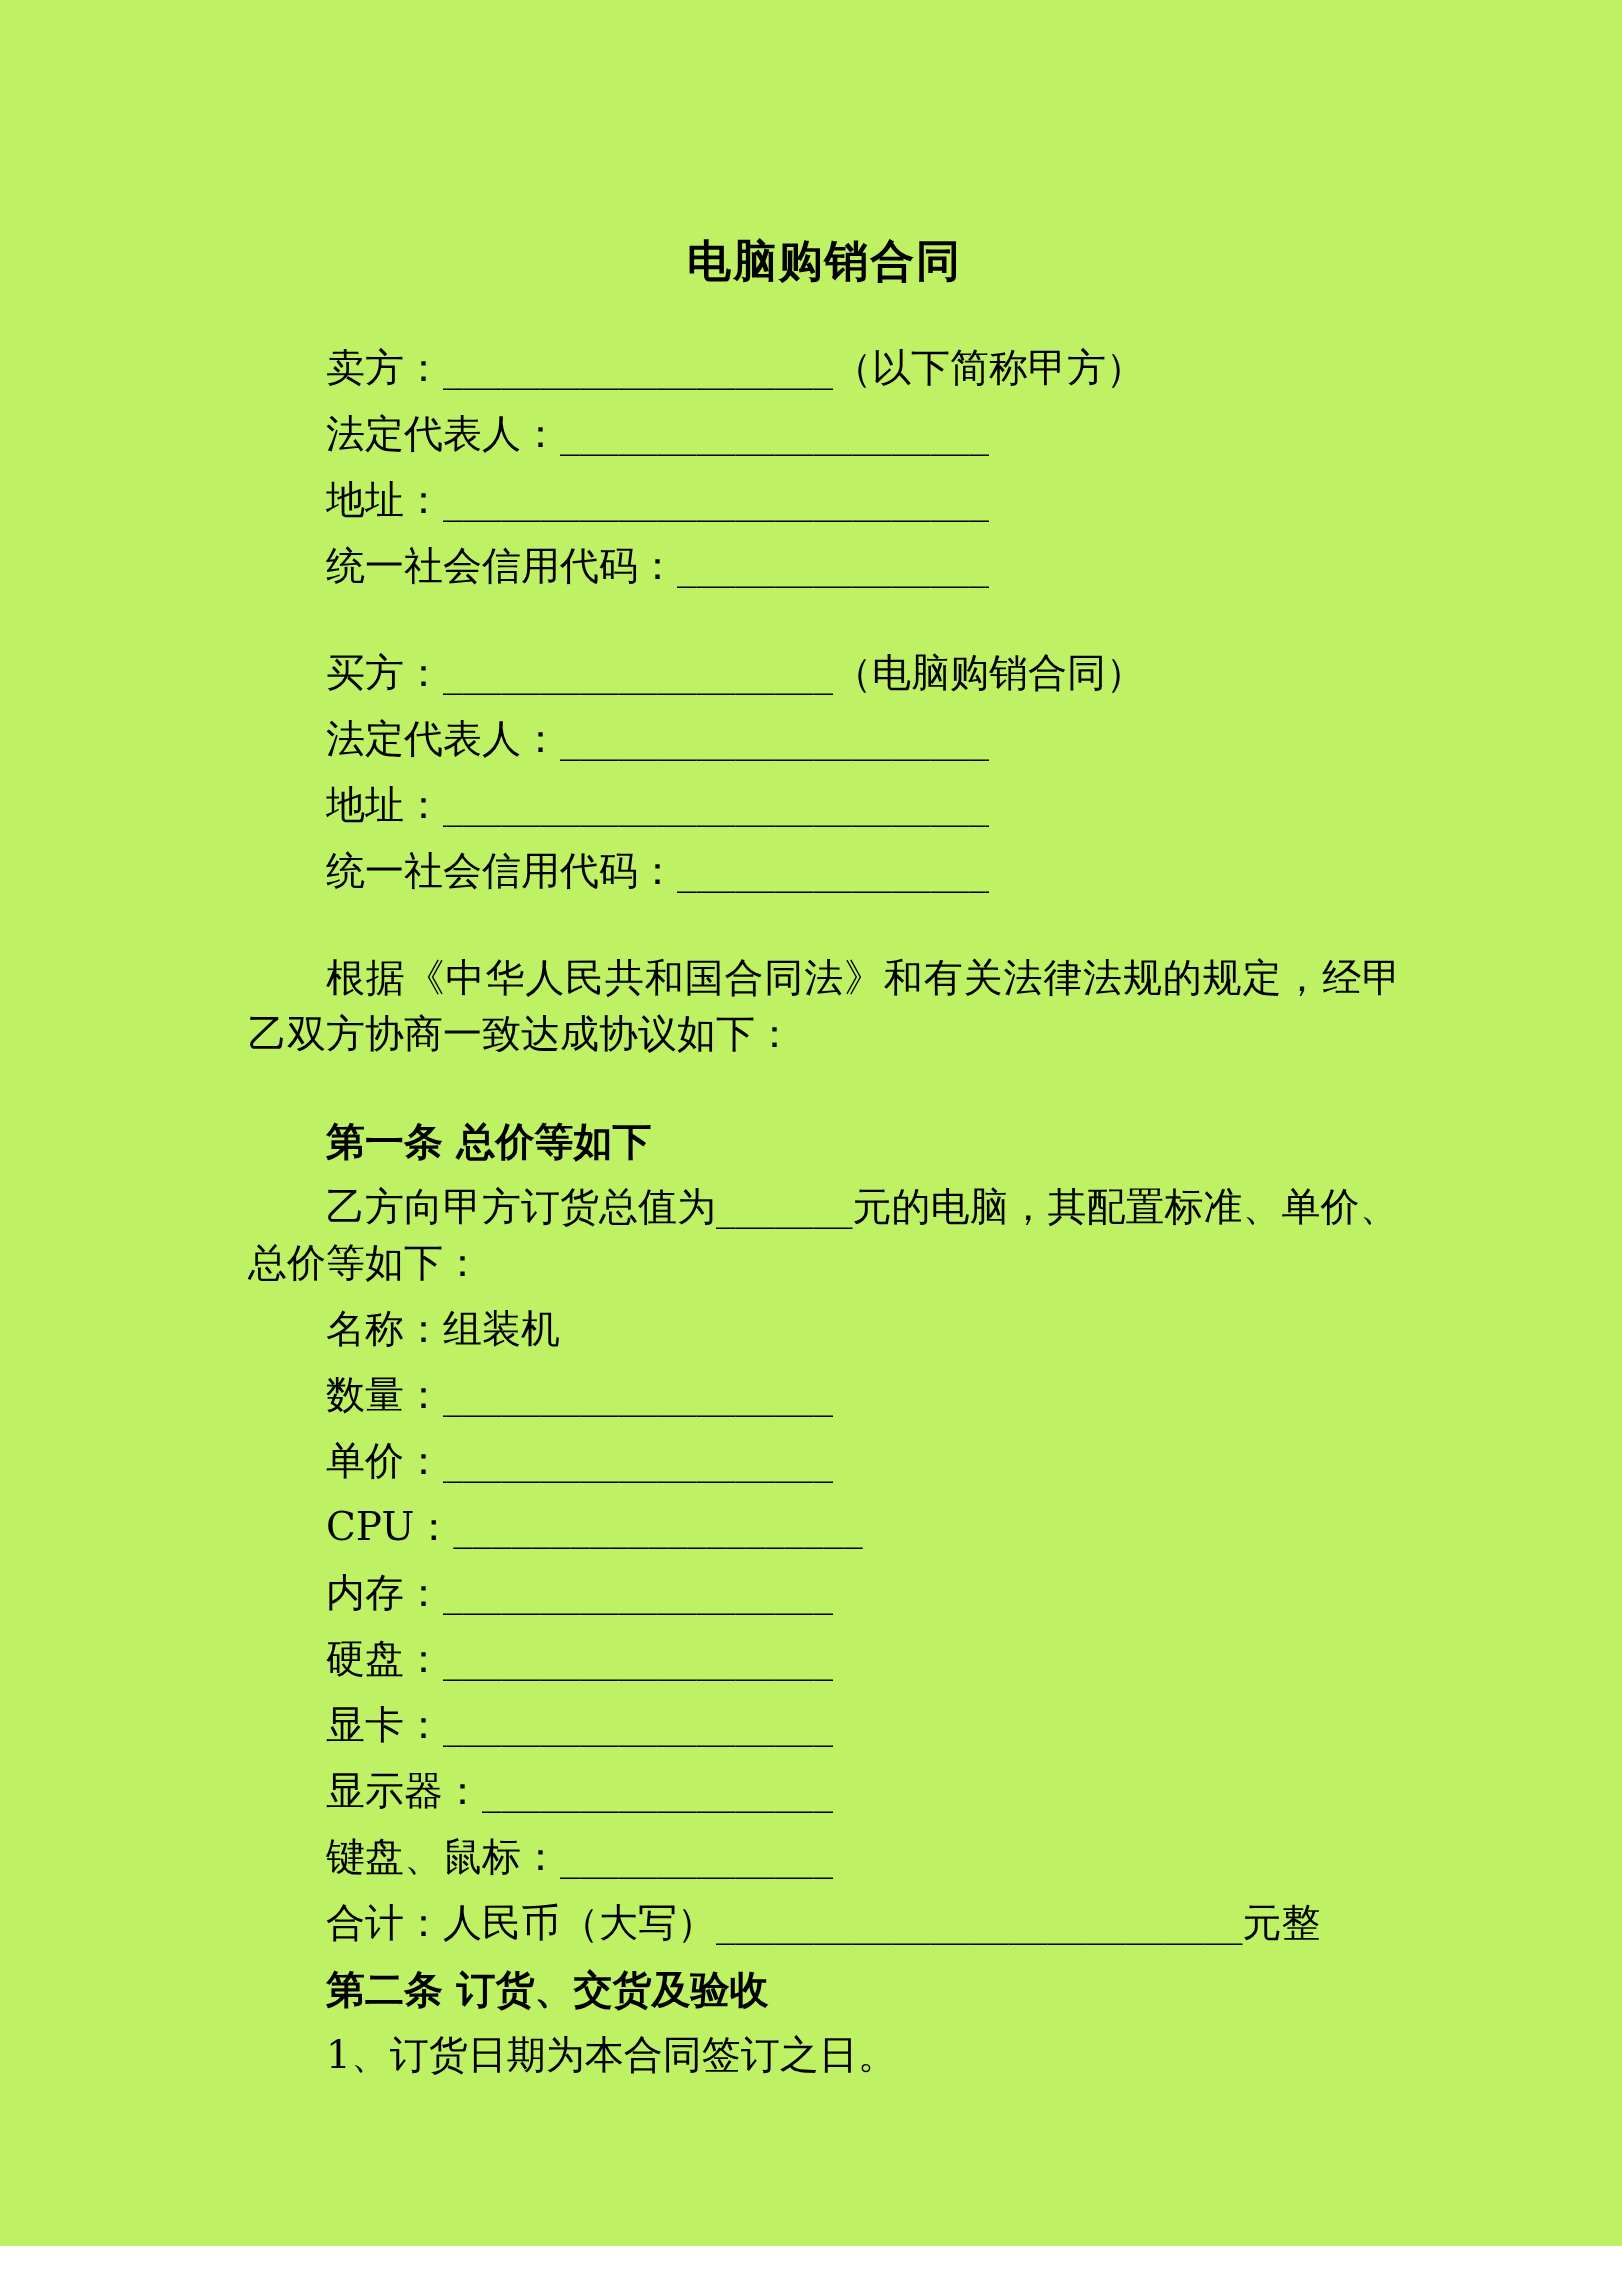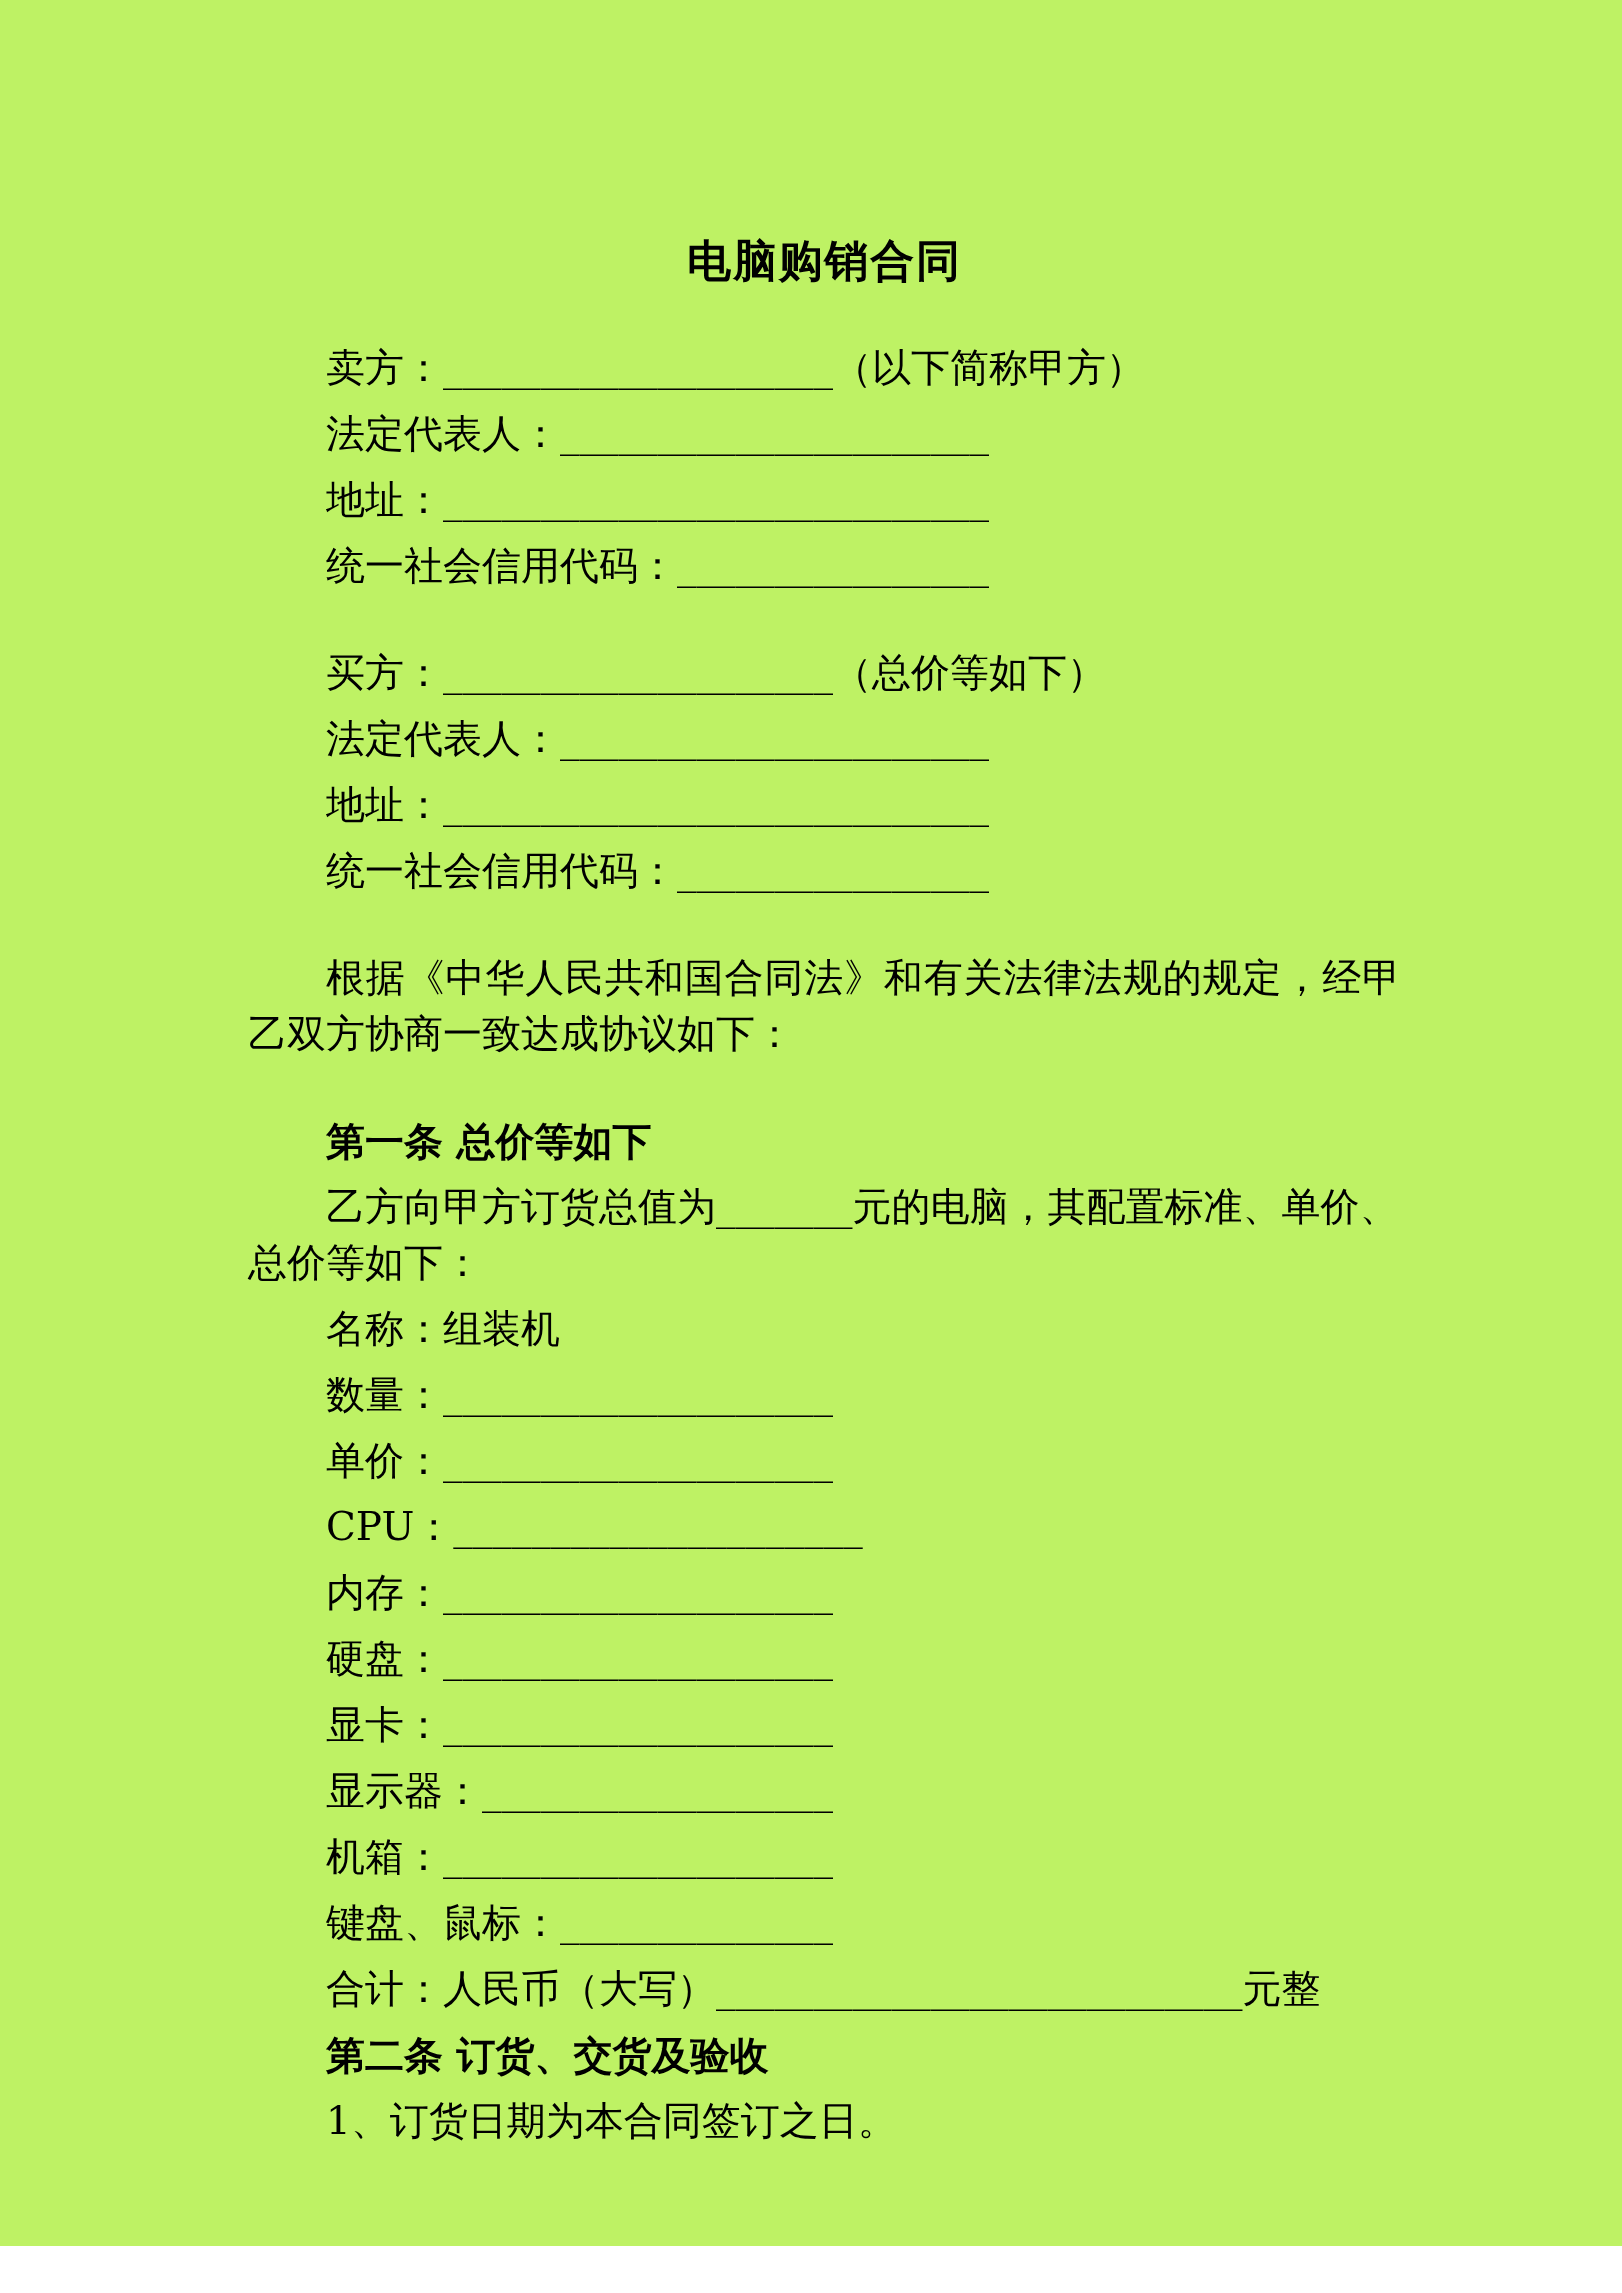--- a/index.html
+++ b/index.html
@@ -49,37 +49,36 @@
 <body>
 
 <div class="page">
   <h1 class="title">电脑购销合同</h1>
   <div class="content" id="blocks">
       <p class="line">卖方：____________________（以下简称甲方）</p>
       <p class="line">法定代表人：______________________</p>
       <p class="line">地址：____________________________</p>
       <p class="line">统一社会信用代码：________________</p>
       <div class="spacer"></div>
-      <p class="line">买方：____________________（总价等如下）</p>
+      <p class="line">买方：____________________（电脑购销合同）</p>
       <p class="line">法定代表人：______________________</p>
       <p class="line">地址：____________________________</p>
       <p class="line">统一社会信用代码：________________</p>
       <div class="spacer"></div>
       <p class="para">根据《中华人民共和国合同法》和有关法律法规的规定，经甲乙双方协商一致达成协议如下：</p>
       <div class="spacer"></div>
       <p class="heading">第一条 总价等如下</p>
       <p class="line">乙方向甲方订货总值为_______元的电脑，其配置标准、单价、总价等如下：</p>
       <p class="line">名称：组装机</p>
       <p class="line">数量：____________________</p>
       <p class="line">单价：____________________</p>
       <p class="line">CPU：_____________________</p>
       <p class="line">内存：____________________</p>
       <p class="line">硬盘：____________________</p>
       <p class="line">显卡：____________________</p>
       <p class="line">显示器：__________________</p>
-      <p class="line">机箱：____________________</p>
       <p class="line">键盘、鼠标：______________</p>
       <p class="line">合计：人民币（大写）___________________________元整</p>
       <p class="heading">第二条 订货、交货及验收</p>
       <p class="line">1、订货日期为本合同签订之日。</p>
     </div>
 </div>
 
 
 </body></html>

